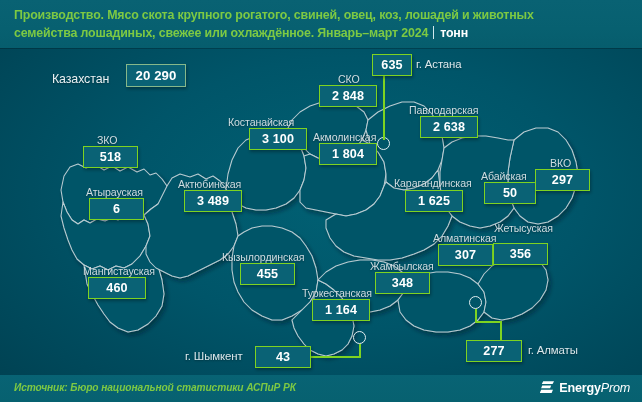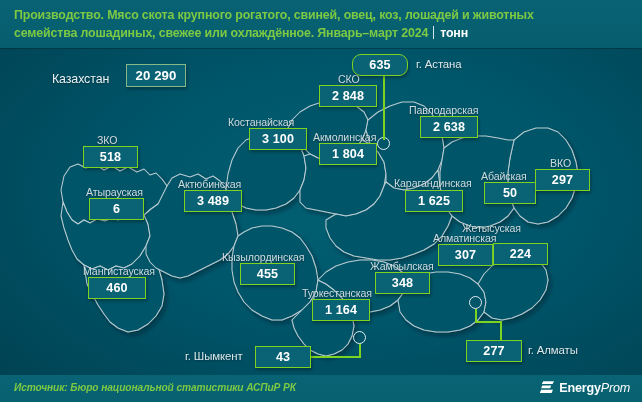--- a/index.html
+++ b/index.html
@@ -296,26 +296,26 @@
 
   <div class="rlabel" style="left:302px; top:287px;">Туркестанская</div>
   <div class="vbox" style="left:312px; top:299px; width:58px;">1 164</div>
 
   <div class="rlabel" style="left:370px; top:260px;">Жамбылская</div>
   <div class="vbox" style="left:375px; top:272px; width:55px;">348</div>
 
   <div class="rlabel" style="left:433px; top:232px;">Алматинская</div>
   <div class="vbox" style="left:438px; top:244px; width:55px;">307</div>
 
-  <div class="rlabel" style="left:462px; top:222px;">Жетысуская</div>
-  <div class="vbox" style="left:493px; top:243px; width:55px;">224</div>
+  <div class="rlabel" style="left:494px; top:222px;">Жетысуская</div>
+  <div class="vbox" style="left:493px; top:243px; width:55px;">356</div>
 
   <div class="citydot" style="left:377px; top:137px;"></div>
   <div class="leader" style="left:383px; top:64px; width:1.6px; height:76px;"></div>
-  <div class="vbox" style="left:352px; top:54px; width:56px;border-radius:9px;">635</div>
+  <div class="vbox" style="left:372px; top:54px; width:40px;">635</div>
   <div class="rlabel city" style="left:416px; top:58px;">г. Астана</div>
 
   <div class="citydot" style="left:353px; top:331px;"></div>
   <div class="leader" style="left:359px; top:344px; width:1.6px; height:13px;"></div>
   <div class="leader" style="left:256px; top:356px; width:105px; height:1.6px;"></div>
   <div class="vbox" style="left:255px; top:346px; width:56px;">43</div>
   <div class="rlabel city" style="left:185px; top:350px;">г. Шымкент</div>
 
   <div class="citydot" style="left:469px; top:296px;"></div>
   <div class="leader" style="left:475px; top:309px; width:1.6px; height:13px;"></div>

